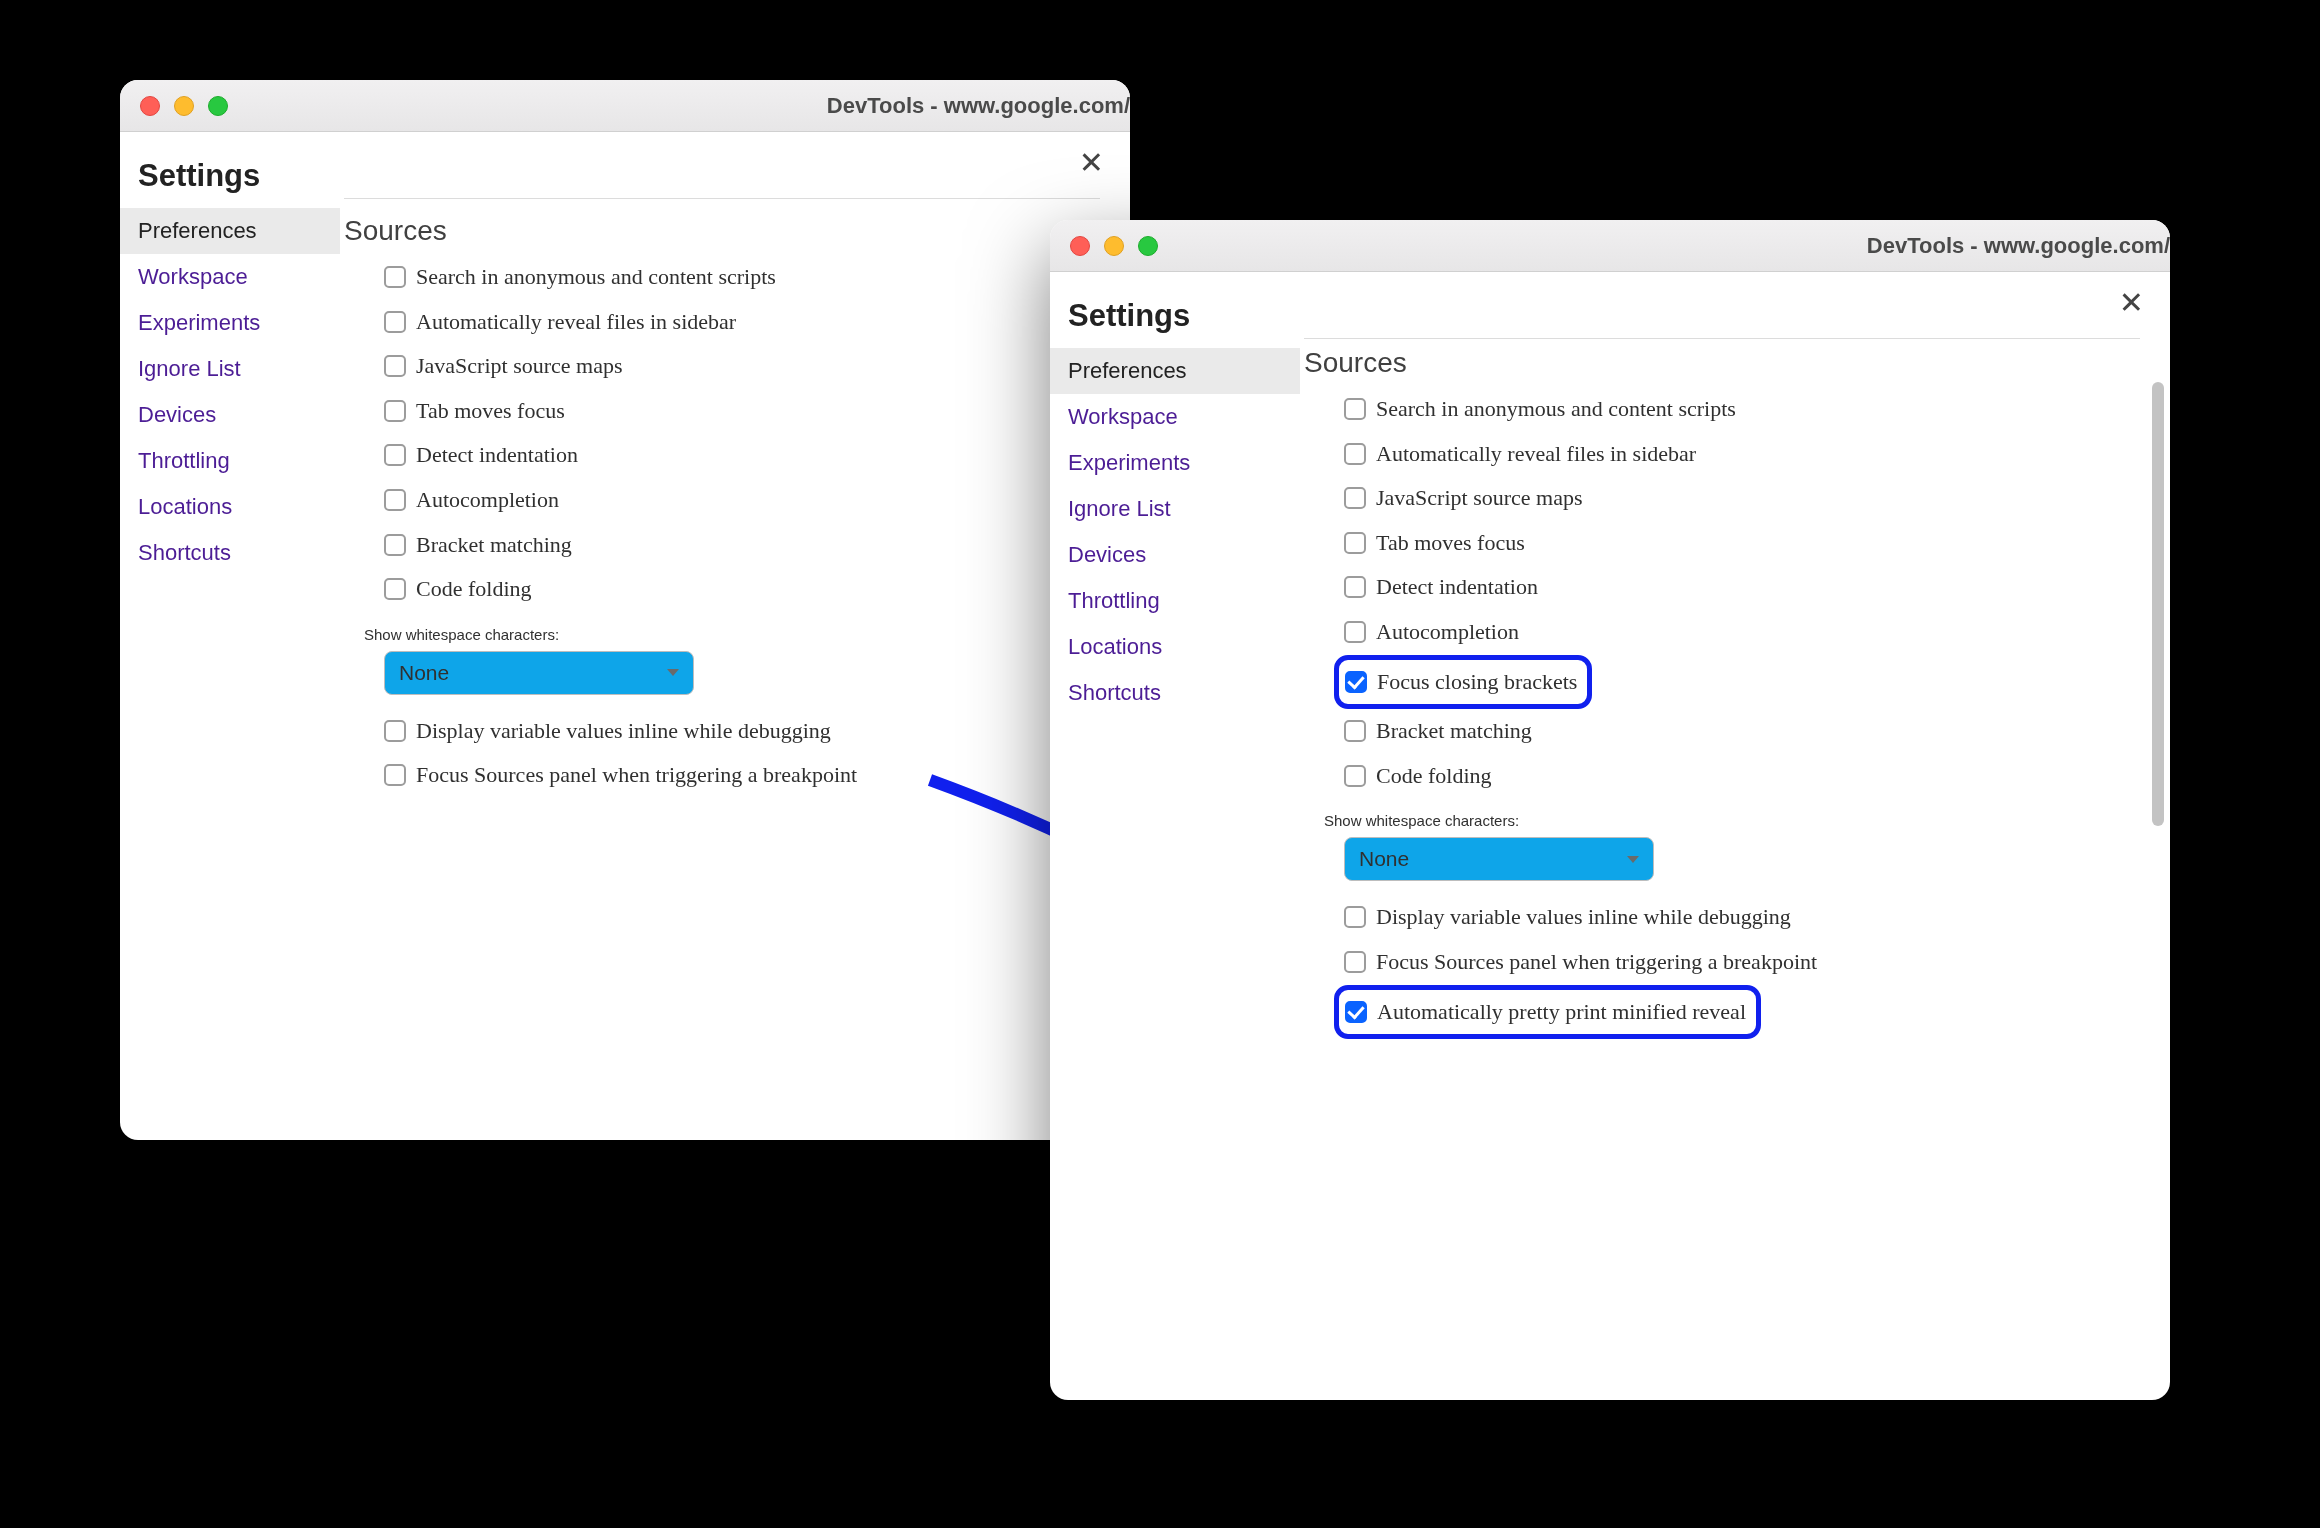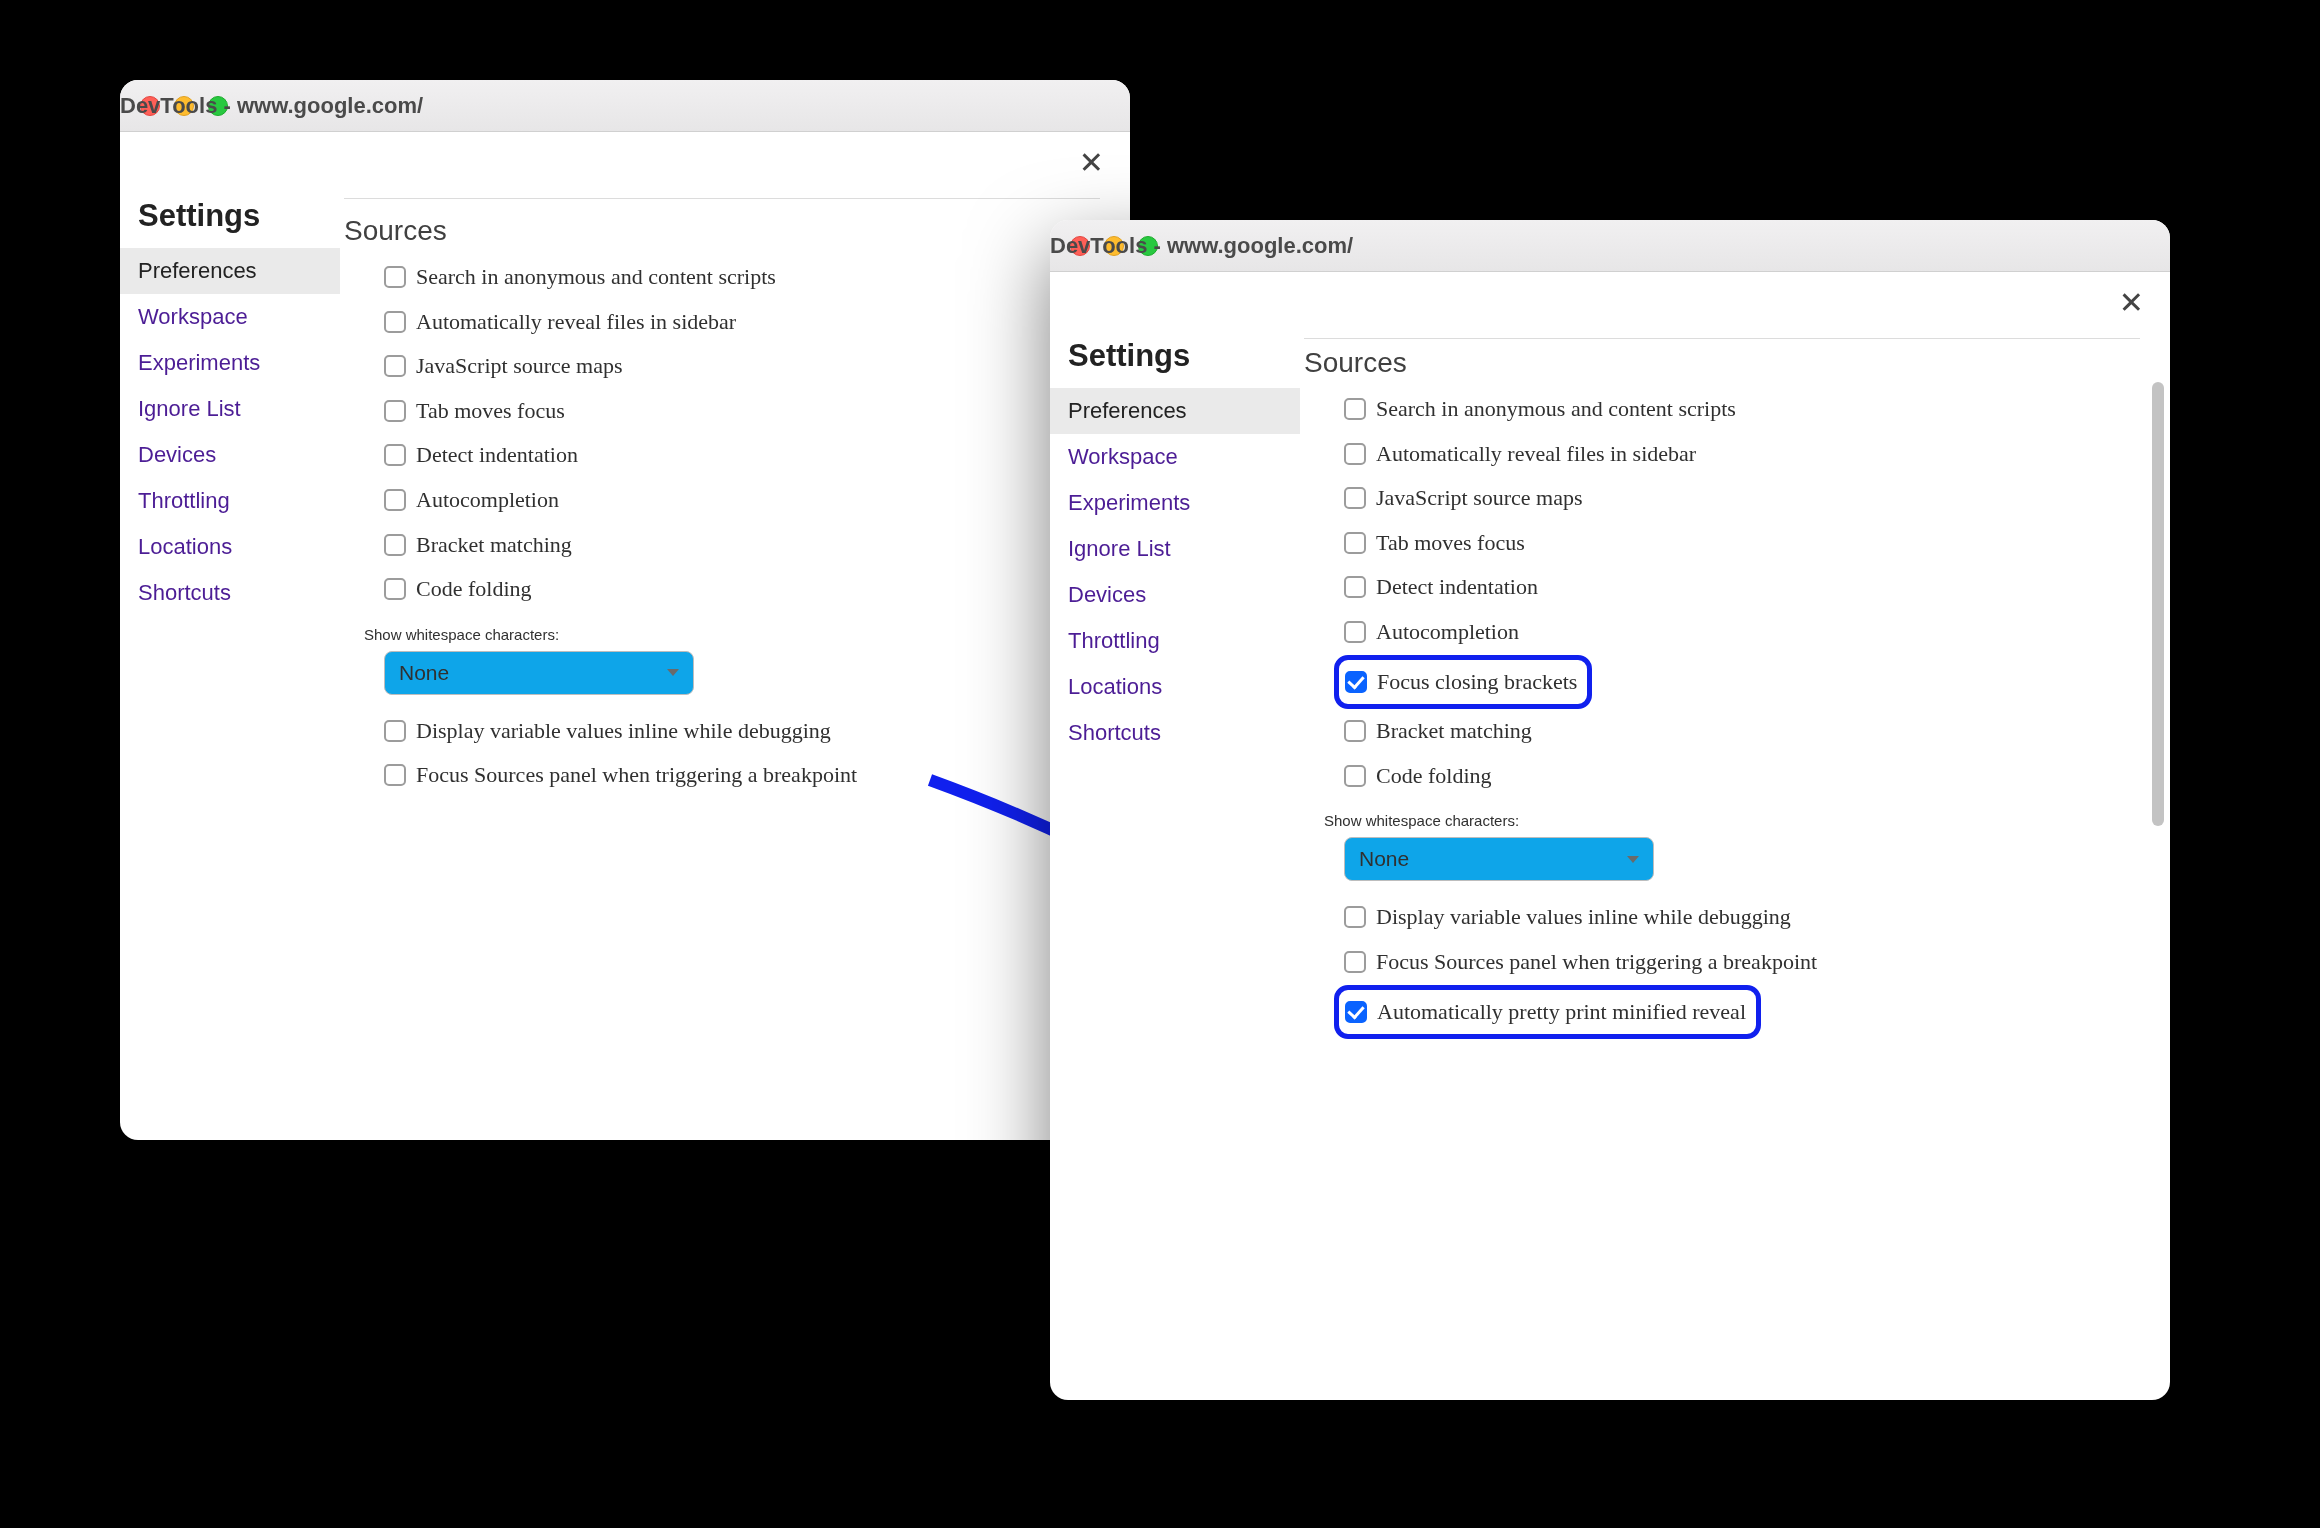--- a/index.html
+++ b/index.html
@@ -35,37 +35,36 @@
     gap: 14px;
     padding-left: 20px;
   }
   .tl { width: 20px; height: 20px; border-radius: 50%; }
   .tl.red { background:#ff5f57; border:1px solid #e24640; }
   .tl.yellow { background:#febc2e; border:1px solid #dfa023; }
   .tl.green { background:#28c840; border:1px solid #1dac2c; }
   .wintitle {
     position: absolute;
     left: 0; right: 0;
-    text-align: left;
+    text-align: right;
     font-size: 22px;
     color: #4a4a4a;
     font-weight: 600;
     pointer-events: none;
   }
   .body {
     flex: 1 1 auto;
     display: flex;
     flex-direction: row;
     min-height: 0;
   }
   .sidebar {
     width: 220px;
     flex: 0 0 auto;
     padding: 18px 0 0 0;
-    margin-top: 40px;
   }
   .settings-heading {
     font-size: 31px;
     font-weight: 700;
     color: #222;
     padding: 8px 16px 14px 18px;
   }
   .nav-item {
     font-size: 22px;
     color: #4c1d95;

